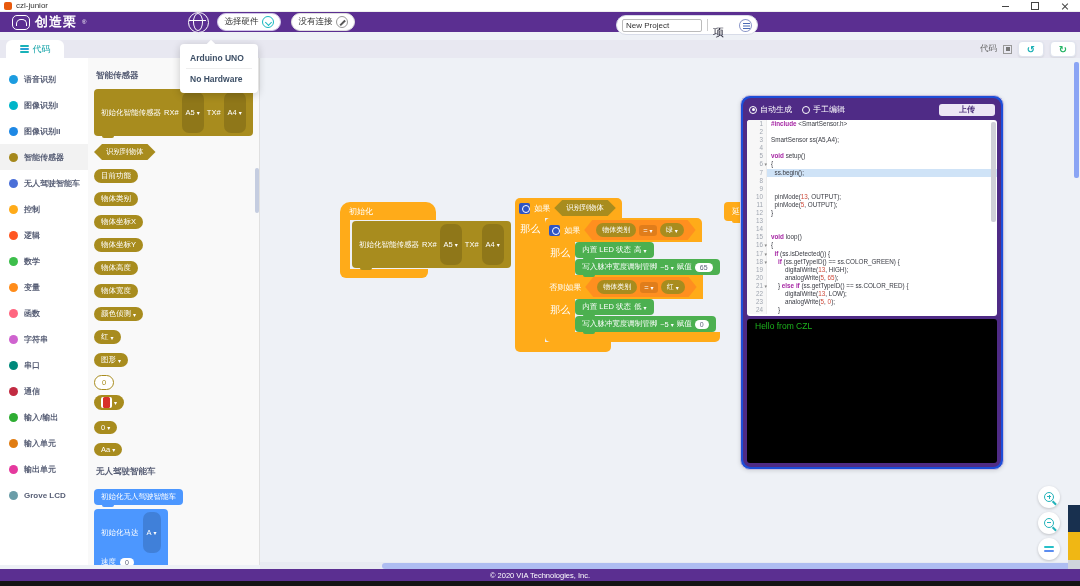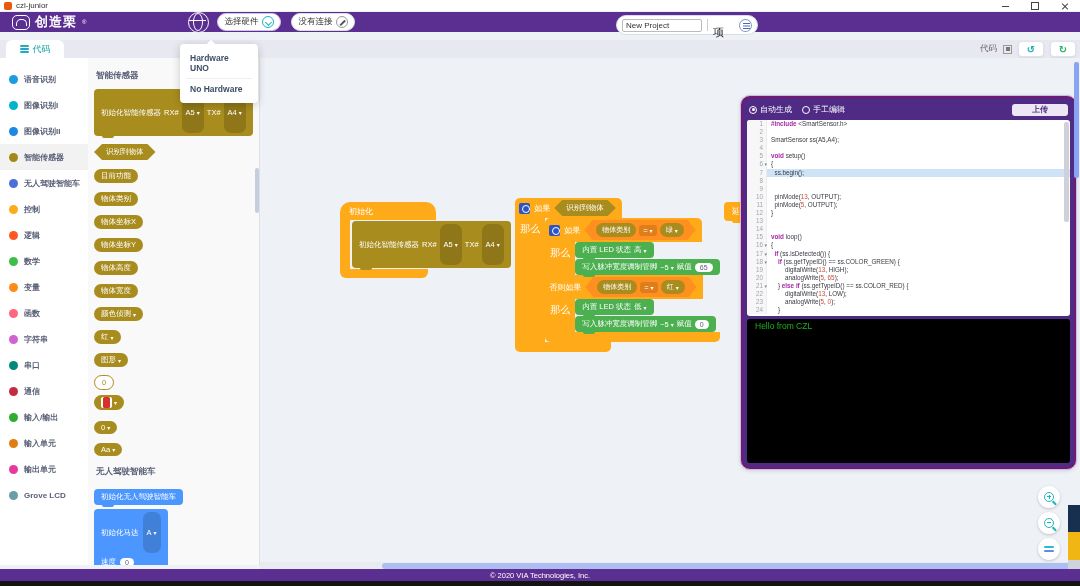--- a/index.html
+++ b/index.html
@@ -108,21 +108,21 @@
   .cog::before{content:"";position:absolute;left:2.5px;top:2.5px;width:6px;height:6px;border:1.5px solid #fff;border-radius:50%;}
   .hexcond{background:#ff8f1f;}
   .hexolive{background:#a88c1e;}
   .opeq{background:rgba(0,0,0,.12);border-radius:3px;padding:1px 4px;display:inline-flex;align-items:center;gap:2px;font-size:7.5px;}
   .opeq::after{content:"▾";font-size:6px;}
   .condoval{background:#a88c1e;border-radius:9px;padding:2px 6px;font-size:7px;color:#fff;}
   .condpill{background:#a88c1e;border-radius:9px;padding:2px 6px;font-size:7px;color:#fff;display:inline-flex;align-items:center;gap:2px;}
   .condpill::after{content:"▾";font-size:6px;}
 
   
-  .codepanel{position:absolute;left:740px;top:95px;width:337px;height:375px;background:#701a75;border:1px solid #c9bfe0;border-radius:10px;padding:2px;box-shadow:0 1px 4px rgba(0,0,0,.12);}
+  .codepanel{position:absolute;left:740px;top:95px;width:264px;height:375px;background:#1d4ed8;border:1px solid #c9bfe0;border-radius:10px;padding:2px;box-shadow:0 1px 4px rgba(0,0,0,.12);}
   .cp-in{width:100%;height:100%;background:#4f2b86;border-radius:8px;padding:4px;display:flex;flex-direction:column;}
   .cp-head{height:15px;display:flex;align-items:center;gap:10px;color:#fff;font-size:8px;padding:0 2px;margin-bottom:3px;}
   .radio{display:inline-flex;align-items:center;gap:3px;cursor:pointer;}
   .rdot{width:8px;height:8px;border:1px solid #fff;border-radius:50%;position:relative;display:inline-block;}
   .rdot.on::after{content:"";position:absolute;inset:1.5px;background:#fff;border-radius:50%;}
   .upload{margin-left:auto;width:56px;height:12px;background:#ece6f5;border:none;border-radius:3px;color:#4a2d7a;font-size:8px;font-weight:bold;cursor:pointer;line-height:10px;}
   .editor{height:196px;background:#fff;border-radius:3px;overflow:hidden;position:relative;font-family:"DejaVu Sans Mono","Liberation Mono",monospace;}
   .cl{display:flex;height:8.1px;line-height:8.1px;font-size:6.3px;white-space:pre;}
   .cl .gut{width:20px;flex:none;background:#f7f7f7;color:#a0a6b0;text-align:right;padding-right:3px;border-right:1px solid #ececec;position:relative;}
   .cl .gut .fold{position:absolute;right:-1px;top:0;font-size:5px;color:#888;}
@@ -183,21 +183,21 @@
     </div>
     <div class="projgrp">
       <input class="projinput" value="New Project" style="">
       <span class="projdiv"></span>
       <span class="projlab">项目</span>
       <span class="listic"></span>
     </div>
   </div>
 
   <div class="hwdrop">
-    <div class="hwopt">Hardware UNO</div>
+    <div class="hwopt">Arduino UNO</div>
     <div class="hwsep"></div>
     <div class="hwopt">No Hardware</div>
   </div>
 
   <div class="tabstrip">
     <div class="tab">
       <span class="tabic"></span>
       <span>代码</span>
     </div>
     <div class="ts-right">

